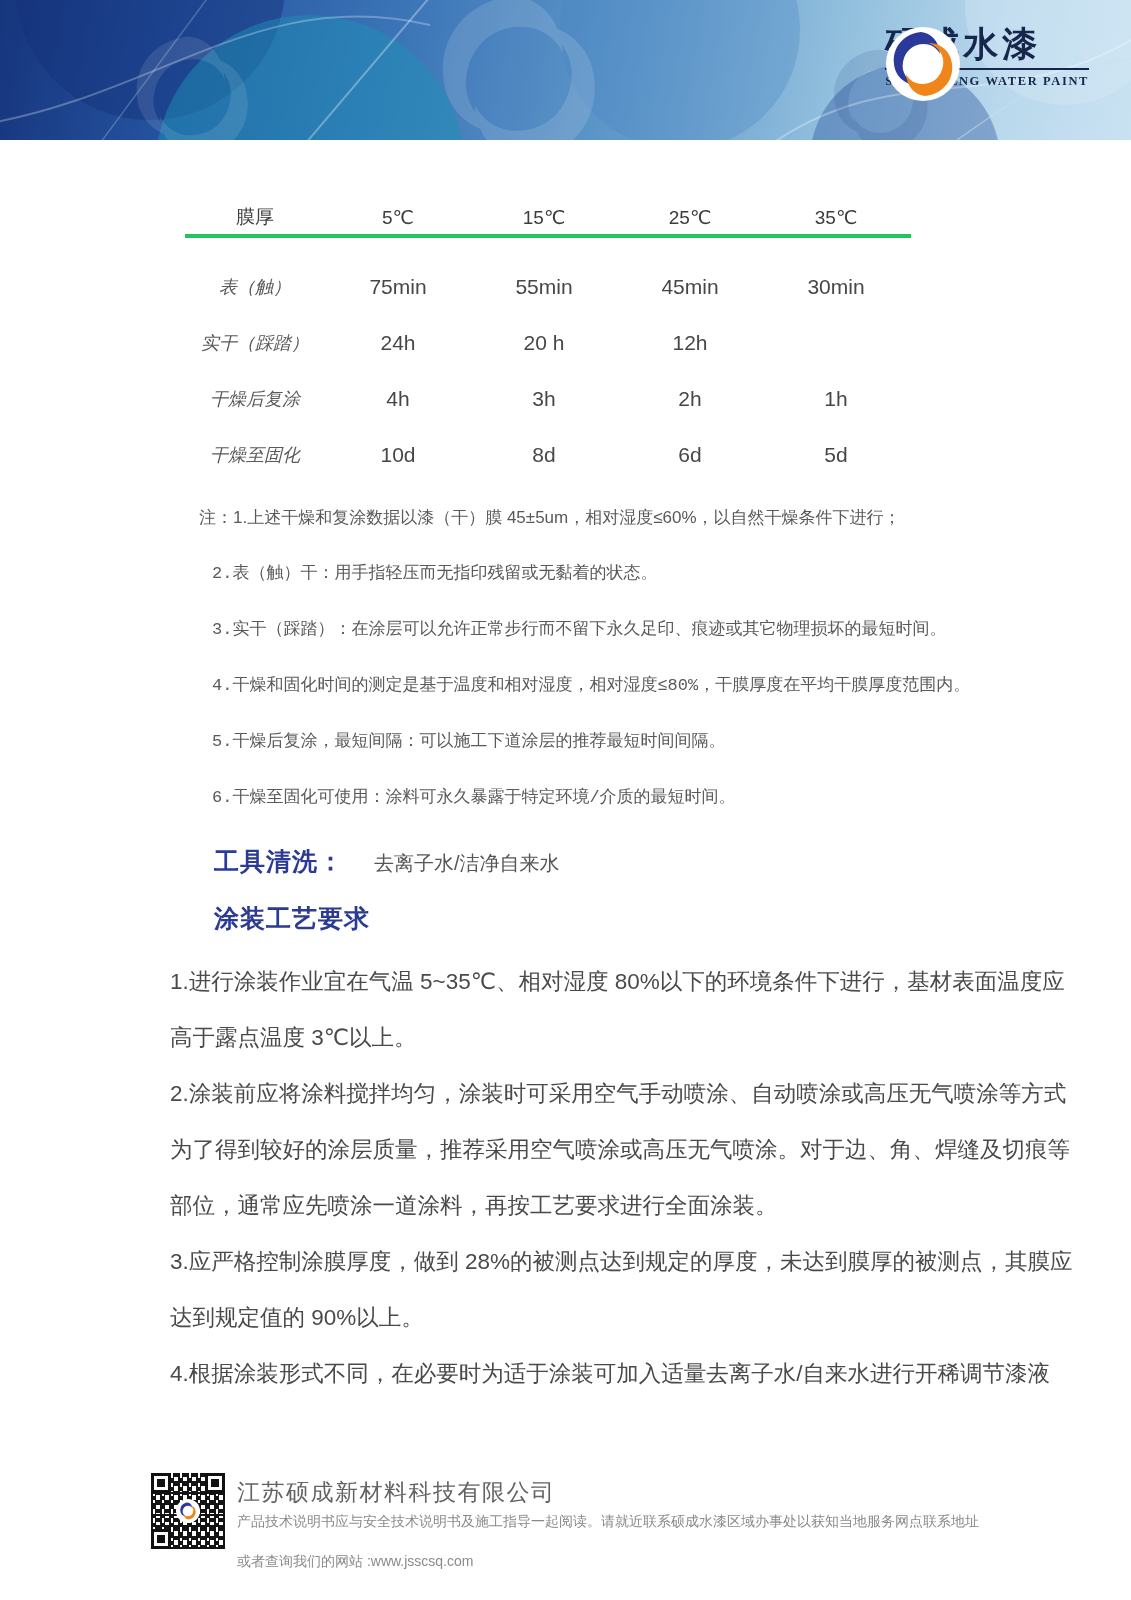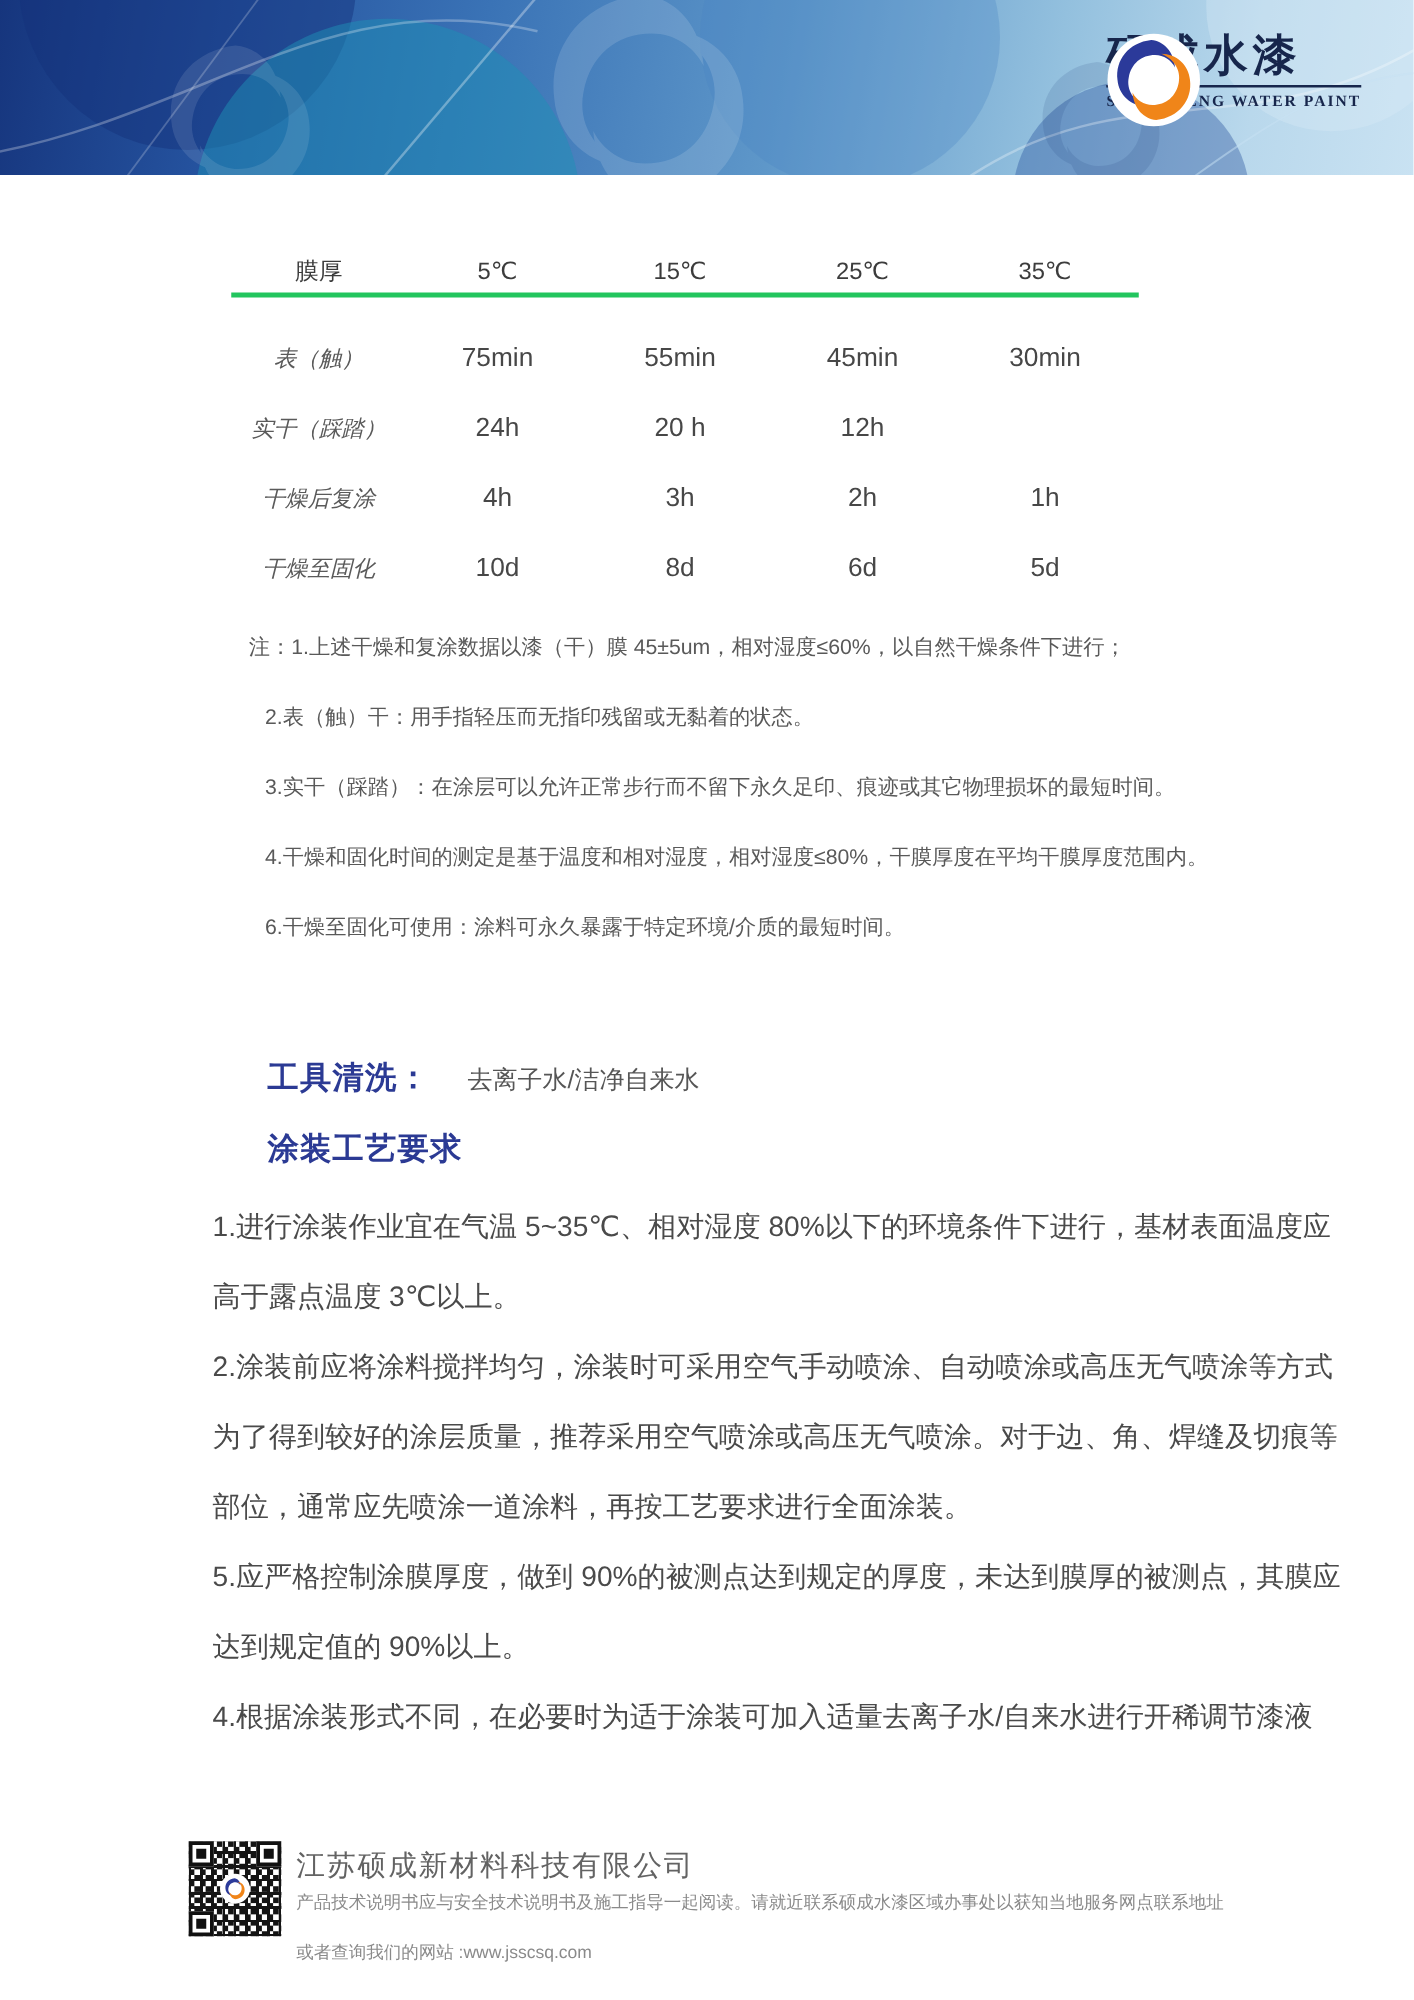--- a/index.html
+++ b/index.html
@@ -35,21 +35,21 @@
   .t-cell{display:flex;align-items:center;justify-content:center;}
   .c-label{width:140px;}
   .c-val{width:146px;}
   .t-head .t-cell{font-size:19px;color:#3c3c3c;}
   .t-row .c-label{font-size:18px;color:#5a5a5a;font-style:italic;}
   .t-row .c-val{font-size:21px;color:#474747;}
 
   
   .notes{position:absolute;left:199px;top:490px;width:930px;}
   .note{height:56px;line-height:56px;font-size:17px;color:#595959;white-space:nowrap;}
-  .note.indent{padding-left:13px;}
+  .note.indent{padding-left:13px;font-family:Liberation Mono, monospace;}
 
   
   .tool-line{position:absolute;left:170px;top:845px;height:36px;display:flex;align-items:baseline;}
   .h-navy{font-size:25px;font-weight:bold;color:#2b3a94;letter-spacing:1px;white-space:nowrap;margin-left:44px;}
   .tool-value{font-size:20px;color:#565656;margin-left:30px;white-space:nowrap;text-align:center;}
   .proc-head{position:absolute;left:170px;top:902px;}
 
   
   .body-text{position:absolute;left:170px;top:954px;width:960px;}
   .b-line{height:56px;line-height:56px;font-size:22.5px;color:#4a4a4a;white-space:nowrap;}
@@ -161,37 +161,38 @@
         <div class="t-cell c-val">5d</div>
       </div>
     </div>
   </div>
 
   <div class="notes">
     <div class="note">注：1.上述干燥和复涂数据以漆（干）膜 45±5um，相对湿度≤60%，以自然干燥条件下进行；</div>
     <div class="note indent">2.表（触）干：用手指轻压而无指印残留或无黏着的状态。</div>
     <div class="note indent">3.实干（踩踏）：在涂层可以允许正常步行而不留下永久足印、痕迹或其它物理损坏的最短时间。</div>
     <div class="note indent">4.干燥和固化时间的测定是基于温度和相对湿度，相对湿度≤80%，干膜厚度在平均干膜厚度范围内。</div>
+    <div class="note indent">5.干燥后复涂，最短间隔：可以施工下道涂层的推荐最短时间间隔。</div>
     <div class="note indent">6.干燥至固化可使用：涂料可永久暴露于特定环境/介质的最短时间。</div>
   </div>
 
   <div class="tool-line">
     <span class="h-navy">工具清洗：</span>
     <span class="tool-value">去离子水/洁净自来水</span>
   </div>
 
   <div class="proc-head h-navy">涂装工艺要求</div>
 
   <div class="body-text">
     <div class="b-line">1.进行涂装作业宜在气温 5~35℃、相对湿度 80%以下的环境条件下进行，基材表面温度应</div>
     <div class="b-line">高于露点温度 3℃以上。</div>
     <div class="b-line">2.涂装前应将涂料搅拌均匀，涂装时可采用空气手动喷涂、自动喷涂或高压无气喷涂等方式</div>
     <div class="b-line">为了得到较好的涂层质量，推荐采用空气喷涂或高压无气喷涂。对于边、角、焊缝及切痕等</div>
     <div class="b-line">部位，通常应先喷涂一道涂料，再按工艺要求进行全面涂装。</div>
-    <div class="b-line">5.应严格控制涂膜厚度，做到 90%的被测点达到规定的厚度，未达到膜厚的被测点，其膜应</div>
+    <div class="b-line">3.应严格控制涂膜厚度，做到 28%的被测点达到规定的厚度，未达到膜厚的被测点，其膜应</div>
     <div class="b-line">达到规定值的 90%以上。</div>
     <div class="b-line">4.根据涂装形式不同，在必要时为适于涂装可加入适量去离子水/自来水进行开稀调节漆液</div>
   </div>
 
   <div class="qr">
     <div class="qr-noise"></div>
     <div class="qf tl"></div>
     <div class="qf tr"></div>
     <div class="qf bl"></div>
     <div class="qr-logo">

